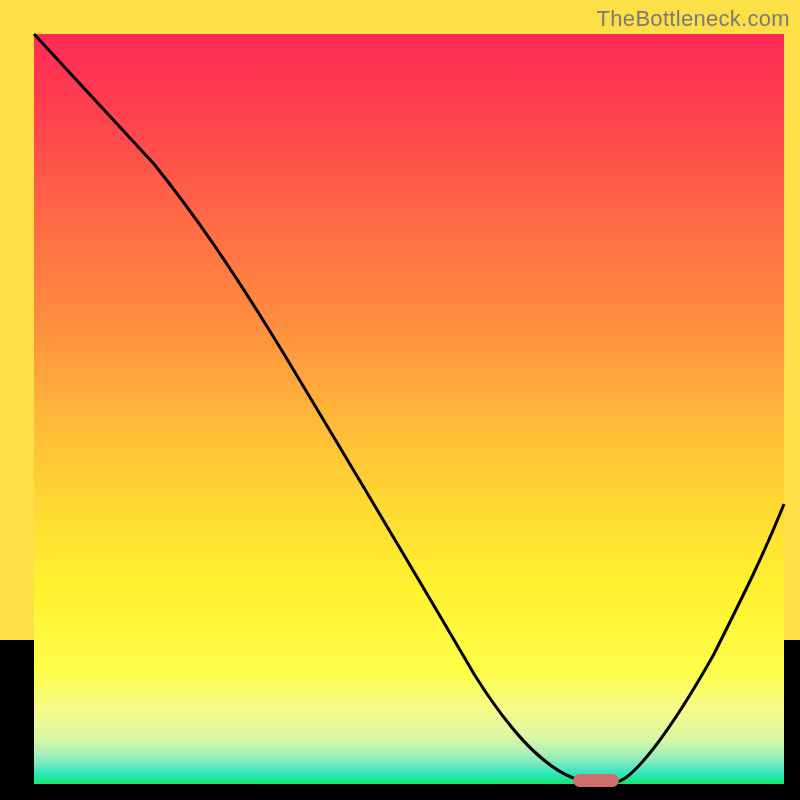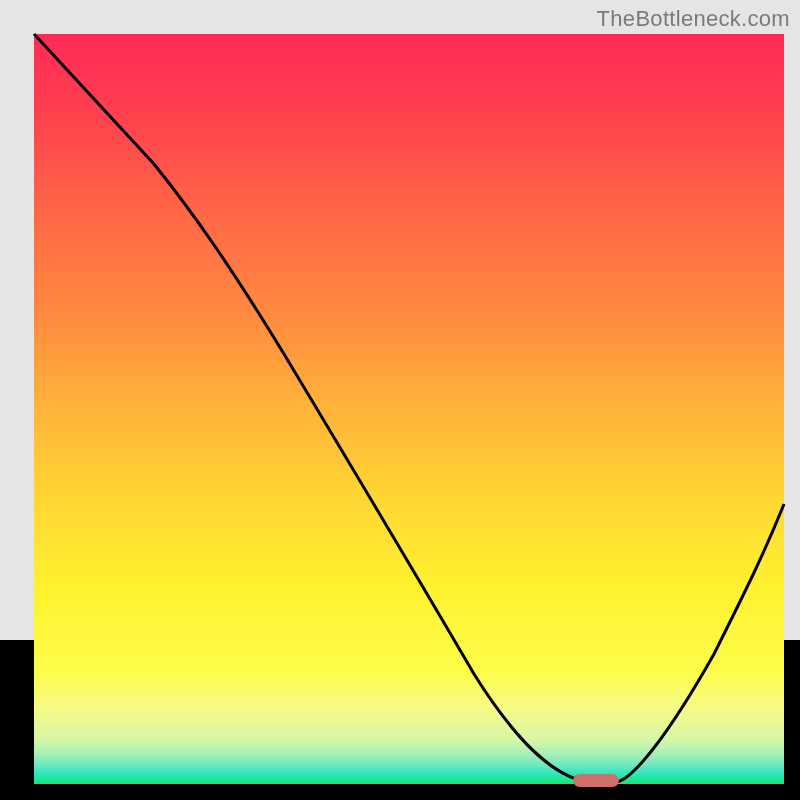--- a/index.html
+++ b/index.html
@@ -8,21 +8,21 @@
     width: 800px;
     height: 800px;
     background: #000;
     overflow: hidden;
     font-family: Arial, Helvetica, sans-serif;
   }
   .stage {
     position: relative;
     width: 800px;
     height: 640px;
-    background: #e5e5e5;
+    background: #fde047;
   }
   .plot {
     position: absolute;
     left: 34px;
     top: 34px;
     width: 750px;
     height: 750px;
     background: linear-gradient(to bottom,
       #ff2a55 0%,
       #ff3f4e 10%,

